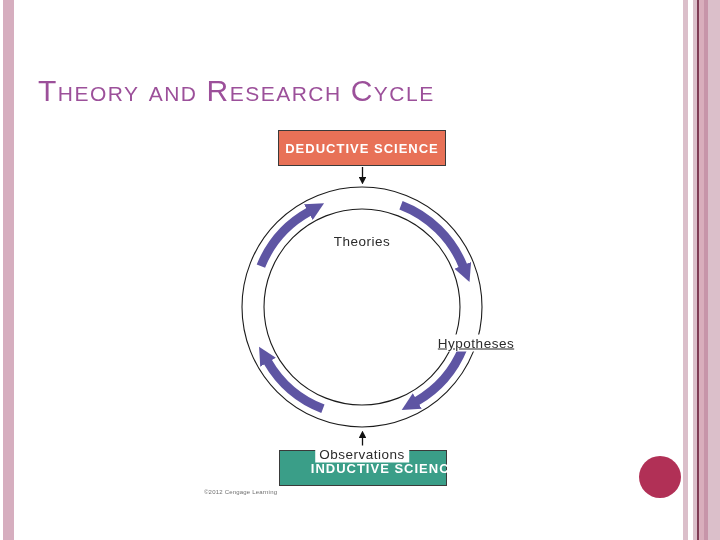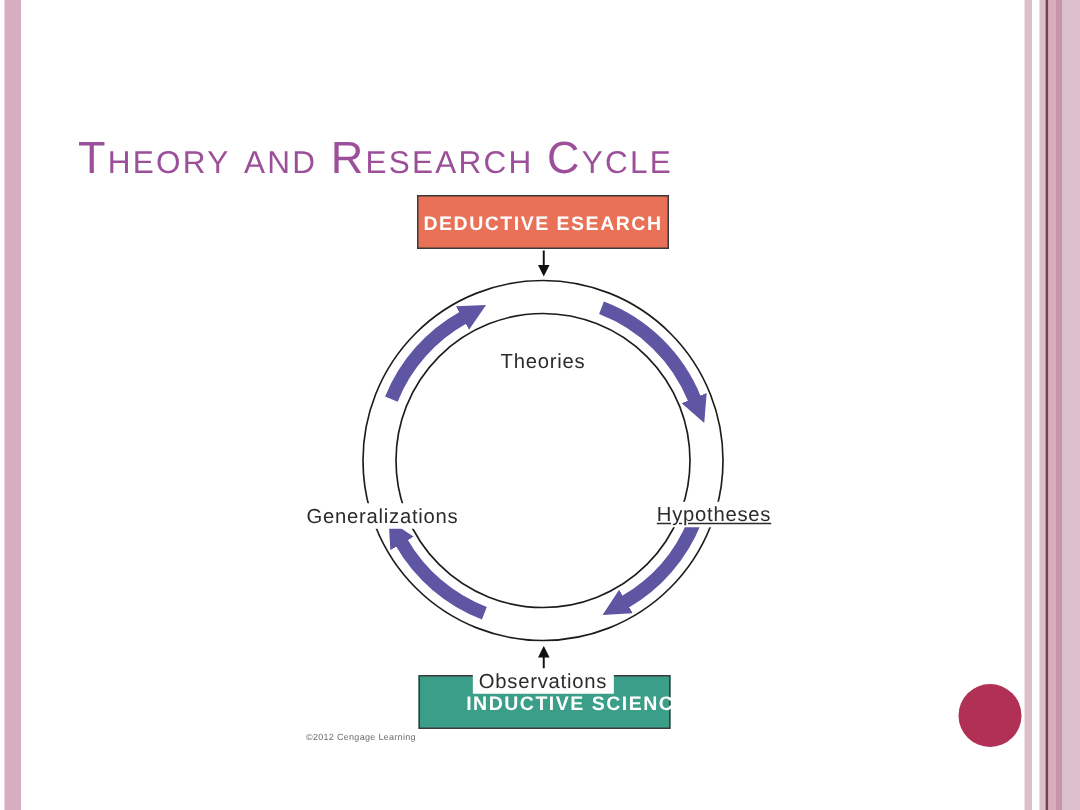--- a/index.html
+++ b/index.html
@@ -14,21 +14,21 @@
   .stripe{position:absolute;top:0;bottom:0;}
   .stripe-left{left:3px;width:11px;background:var(--stripe-left,#d6aebf);}
   .rs1{left:683px;width:5px;background:var(--stripe-light,#dbbfca);}
   .rs2{left:693px;width:4px;background:var(--stripe-light,#dbbfca);}
   .rs3{left:697px;width:2px;background:var(--stripe-dark,#7f3c55);}
   .rs4{left:699px;width:5px;background:var(--stripe-medium,#d9aebc);}
   .rs5{left:704px;width:4px;background:var(--stripe-dusty,#c795a9);}
   .rs6{left:708px;width:12px;background:var(--stripe-light,#dbbfca);}
   
   .title{
-    position:absolute;left:38px;top:72px;margin:14px;
+    position:absolute;left:38px;top:72px;margin:0;
     color:var(--accent-title,#9c509a);
     font-weight:400;white-space:nowrap;
   }
   .title .seg{margin-right:9px;}
   .title .lead{font-size:30px;letter-spacing:1.5px;}
   .title .tail{font-size:21px;letter-spacing:1.5px;}
   
   .diagram-svg{position:absolute;left:0;top:0;width:720px;height:540px;}
   .ring{fill:none;stroke:var(--ring-stroke,#1c1c1c);stroke-width:1.1px;}
   .cycle-arc{fill:none;stroke:var(--cycle-arrow,#5e55a3);stroke-width:9px;}
@@ -97,25 +97,24 @@
 
     <path class="cycle-arc" marker-end="url(#mPurple)" d="M 401.0 205.2 A 109 109 0 0 1 463.1 266.2"></path>
     <path class="cycle-arc" marker-end="url(#mPurple)" d="M 463.1 347.8 A 109 109 0 0 1 416.5 401.4"></path>
     <path class="cycle-arc" marker-end="url(#mPurple)" d="M 322.9 408.8 A 109 109 0 0 1 267.6 361.5"></path>
     <path class="cycle-arc" marker-end="url(#mPurple)" d="M 260.9 266.1 A 109 109 0 0 1 309.1 211.6"></path>
 
     <path class="thin-arrow" marker-end="url(#mBlack)" d="M 362.5 167 L 362.5 177"></path>
     <path class="thin-arrow" marker-end="url(#mBlack)" d="M 362.5 448 L 362.5 438"></path>
   </svg>
 
-  <div class="sci-box deductive">DEDUCTIVE ESEARCH</div>
+  <div class="sci-box deductive">DEDUCTIVE SCIENCE</div>
   <div class="sci-box inductive">INDUCTIVE SCIENCE</div>
 
   <div class="node-label n-top">Theories</div>
   <div class="node-label n-right">Hypotheses</div>
   <div class="node-label n-bottom">Observations</div>
-  <div class="node-label n-left">Generalizations</div>
 
   <div class="copyright">©2012 Cengage Learning</div>
 
   <div class="corner-dot"></div>
 
 </div>
 
 </body></html>

